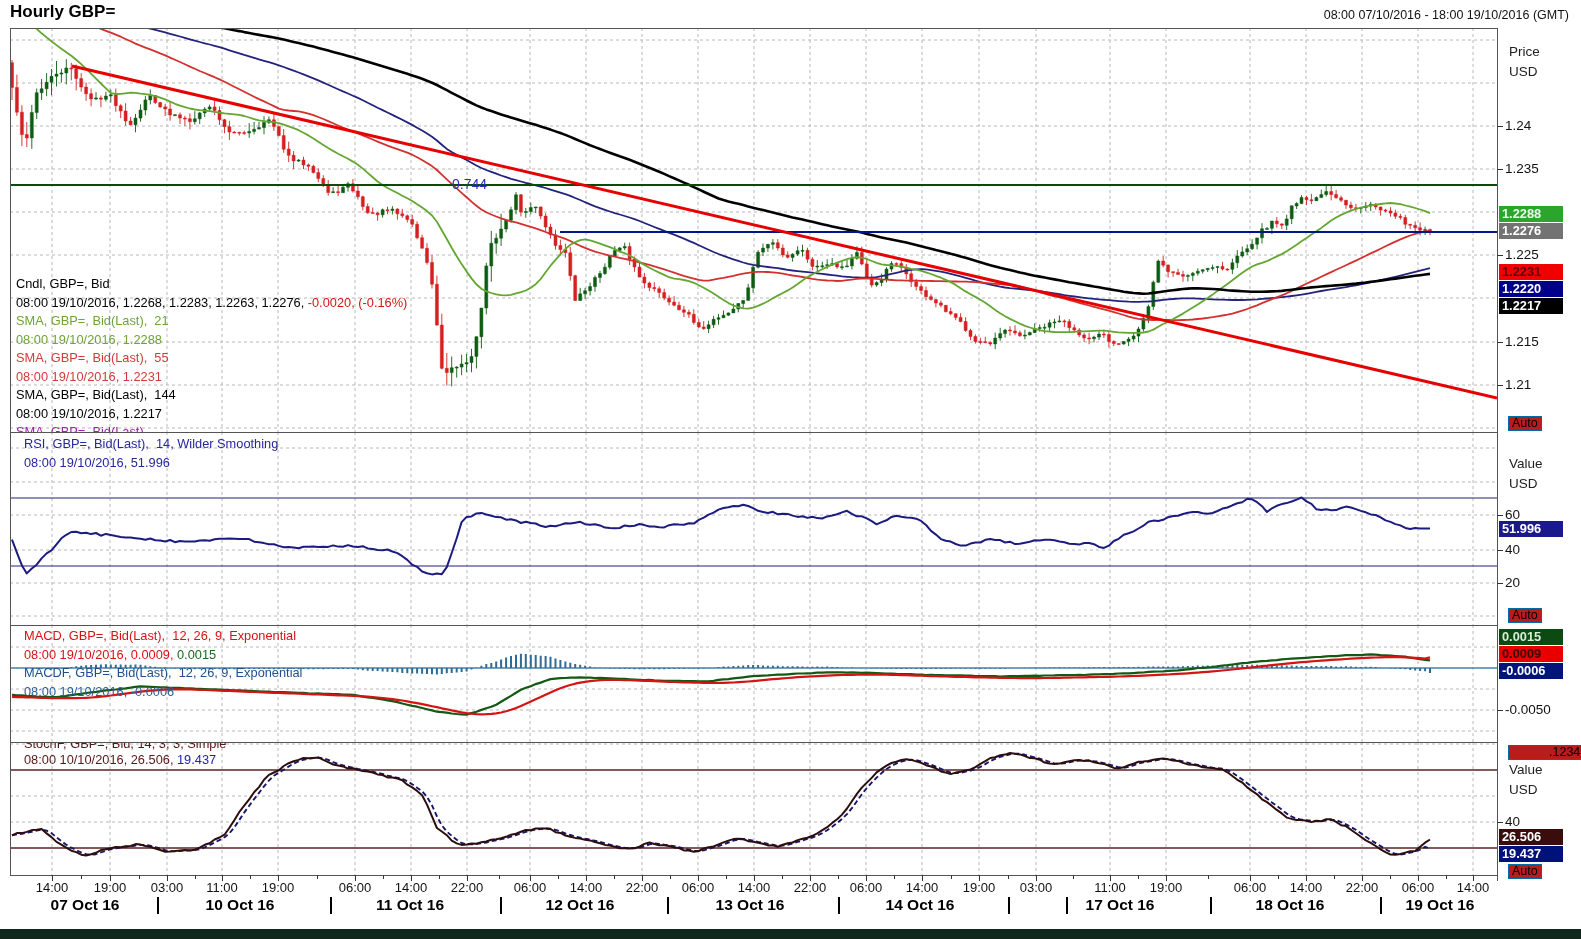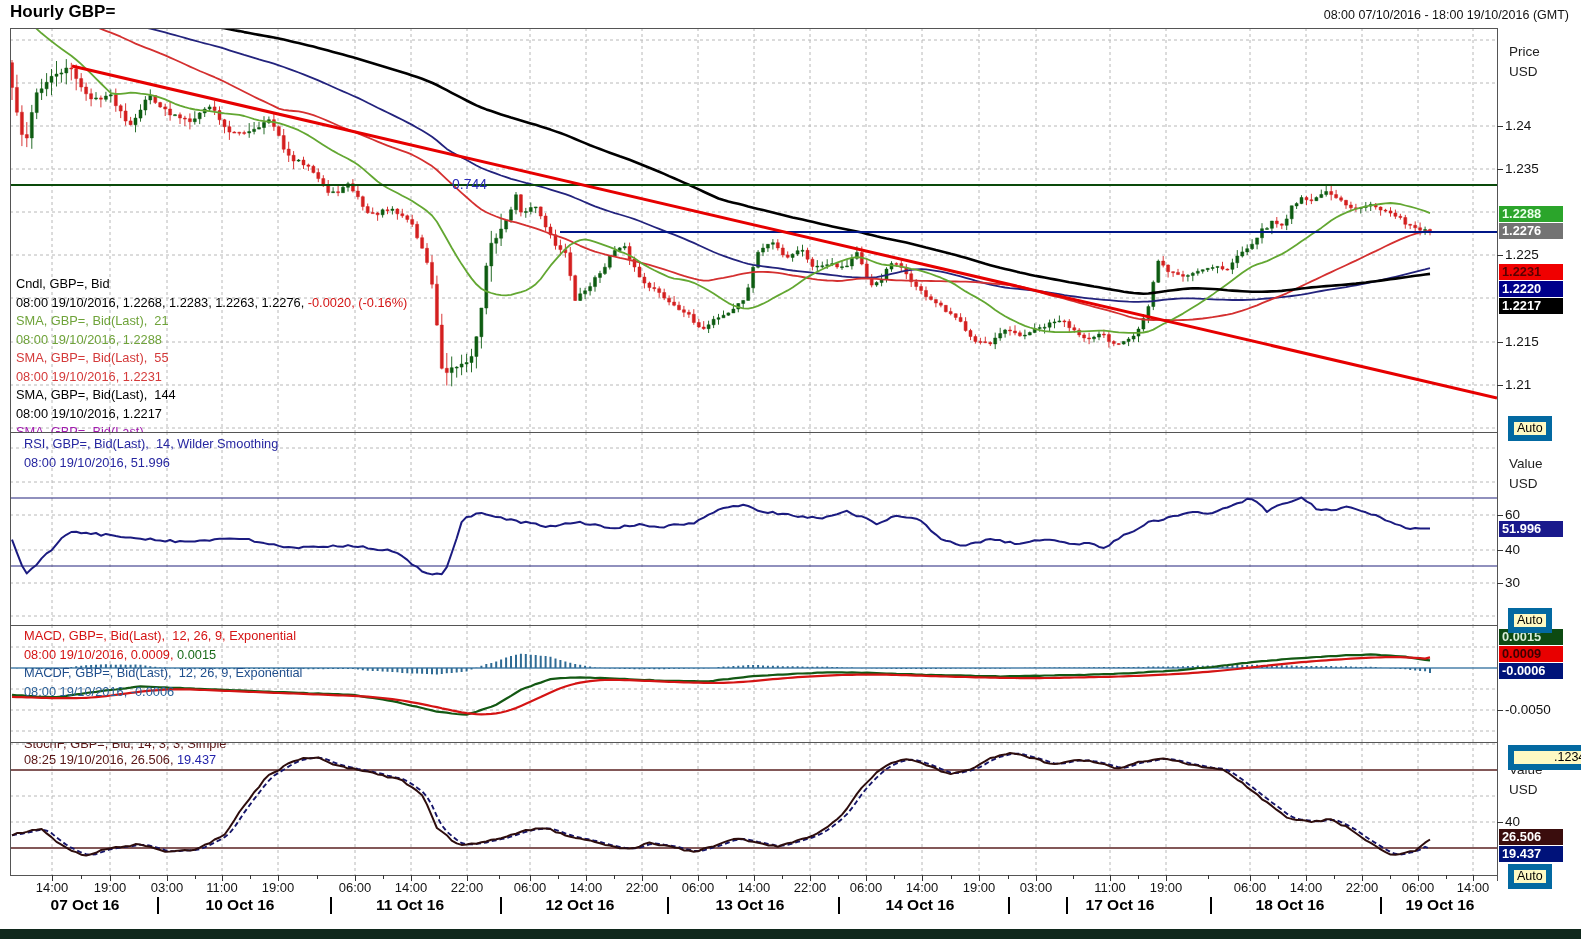--- a/index.html
+++ b/index.html
@@ -7,21 +7,21 @@
   #app{position:relative;width:1581px;height:939px;background:#fff;overflow:hidden;}
   #title{position:absolute;left:10px;top:2px;font-size:17px;font-weight:bold;color:#000;}
   #range{position:absolute;right:12px;top:8px;font-size:12.5px;color:#111;}
   .panel-svg{position:absolute;left:10px;}
   .legend-line{position:absolute;font-size:12.8px;line-height:1.15;white-space:pre;z-index:6;}
   .legend-clip{overflow:hidden;}
   .tick-label{position:absolute;font-size:13.5px;color:#111;z-index:6;}
   .tickmark{position:absolute;width:6px;height:1px;background:#333;z-index:6;}
   .axis-title{position:absolute;font-size:13.5px;color:#222;z-index:6;}
   .badge{position:absolute;left:1499px;width:61px;height:16px;font-size:12.8px;font-weight:bold;line-height:16px;padding-left:3px;z-index:7;}
-  .autobtn{position:absolute;border:6px solid #0369a1;background:#fef9c3;font-size:12.5px;line-height:13px;padding:0 3px;z-index:8;cursor:pointer;}
+  .autobtn{position:absolute;border:1px solid #0369a1;background:#b91c1c;font-size:12.5px;line-height:13px;padding:0 3px;z-index:8;cursor:pointer;}
   .xtick{position:absolute;width:1px;height:6px;background:#333;z-index:6;}
   .time-label{position:absolute;font-size:13px;color:#111;transform:translateX(-50%);z-index:6;}
   .date-label{position:absolute;font-size:15.5px;font-weight:bold;color:#000;transform:translateX(-50%);z-index:6;}
   .date-sep{position:absolute;width:2px;height:17px;background:#000;z-index:6;}
   #hline-label{position:absolute;font-size:14px;color:#2d2db8;z-index:6;}
   #bottombar{position:absolute;left:0;top:929px;width:1581px;height:10px;background:#10281c;}
 </style>
 </head>
 <body>
 
@@ -202,42 +202,42 @@
       <div class="legend-line" style="left: 16px; top: 388px; position: absolute;"><div><span style="color: rgb(0, 0, 0); white-space: pre;">SMA, GBP=, Bid(Last),  144</span></div></div>
       <div class="legend-line" style="left: 16px; top: 407px; position: absolute;"><div><span style="color: rgb(0, 0, 0); white-space: pre;">08:00 19/10/2016, 1.2217</span></div></div>
       <div class="legend-line legend-clip" style="left: 16px; top: 425px; position: absolute; height: 7px;"><div><span style="color: #a21caf; white-space: pre;">SMA, GBP=, Bid(Last),</span></div></div>
       <div class="legend-line" style="left: 24px; top: 437px; position: absolute;"><div><span style="color: rgb(38, 38, 160); white-space: pre;">RSI, GBP=, Bid(Last),  14, Wilder Smoothing</span></div></div>
       <div class="legend-line" style="left: 24px; top: 456px; position: absolute;"><div><span style="color: rgb(38, 38, 160); white-space: pre;">08:00 19/10/2016, 51.996</span></div></div>
       <div class="legend-line" style="left: 24px; top: 629px; position: absolute;"><div><span style="color: rgb(212, 20, 20); white-space: pre;">MACD, GBP=, Bid(Last),  12, 26, 9, Exponential</span></div></div>
       <div class="legend-line" style="left: 24px; top: 648px; position: absolute;"><div><span style="color: rgb(212, 20, 20); white-space: pre;">08:00 19/10/2016, 0.0009,</span><span style="color: rgb(26, 107, 26); white-space: pre;"> 0.0015</span></div></div>
       <div class="legend-line" style="left: 24px; top: 666px; position: absolute;"><div><span style="color: rgb(31, 78, 140); white-space: pre;">MACDF, GBP=, Bid(Last),  12, 26, 9, Exponential</span></div></div>
       <div class="legend-line" style="left: 24px; top: 685px; position: absolute;"><div><span style="color: rgb(42, 96, 153); white-space: pre;">08:00 19/10/2016, -0.0006</span></div></div>
       <div class="legend-line legend-clip" style="left: 24px; top: 743px; position: absolute; height: 9px;"><div style="margin-top: -6px; text-align: right;"><span style="color: rgb(90, 22, 22); white-space: pre;">StochF, GBP=, Bid, 14, 3, 3, Simple</span></div></div>
-      <div class="legend-line" style="left: 24px; top: 753px; position: absolute;"><div><span style="color: rgb(90, 22, 22); white-space: pre;">08:25 19/10/2016, 26.506,</span><span style="color: rgb(34, 34, 170); white-space: pre;"> 19.437</span></div></div>
+      <div class="legend-line" style="left: 24px; top: 753px; position: absolute;"><div><span style="color: rgb(90, 22, 22); white-space: pre;">08:00 10/10/2016, 26.506,</span><span style="color: rgb(34, 34, 170); white-space: pre;"> 19.437</span></div></div>
       <div class="axis-title" style="left: 1509px; top: 44px; position: absolute;">Price</div>
       <div class="axis-title" style="left: 1509px; top: 64px; position: absolute;">USD</div>
       <div class="axis-title" style="left: 1509px; top: 456px; position: absolute;">Value</div>
       <div class="axis-title" style="left: 1509px; top: 476px; position: absolute;">USD</div>
       <div class="axis-title" style="left: 1509px; top: 762px; position: absolute;">Value</div>
       <div class="axis-title" style="left: 1509px; top: 782px; position: absolute;">USD</div>
       <div class="tick-label" style="left: 1505px; top: 118px; position: absolute;">1.24</div>
       <div class="tickmark" style="left: 1497px; top: 126px; position: absolute;"></div>
       <div class="tick-label" style="left: 1505px; top: 161px; position: absolute;">1.235</div>
       <div class="tickmark" style="left: 1497px; top: 169px; position: absolute;"></div>
       <div class="tick-label" style="left: 1505px; top: 247px; position: absolute;">1.225</div>
       <div class="tickmark" style="left: 1497px; top: 255px; position: absolute;"></div>
       <div class="tick-label" style="left: 1505px; top: 334px; position: absolute;">1.215</div>
       <div class="tickmark" style="left: 1497px; top: 342px; position: absolute;"></div>
       <div class="tick-label" style="left: 1505px; top: 377px; position: absolute;">1.21</div>
       <div class="tickmark" style="left: 1497px; top: 385px; position: absolute;"></div>
       <div class="tick-label" style="left: 1505px; top: 507px; position: absolute;">60</div>
       <div class="tickmark" style="left: 1497px; top: 515px; position: absolute;"></div>
       <div class="tick-label" style="left: 1505px; top: 542px; position: absolute;">40</div>
       <div class="tickmark" style="left: 1497px; top: 550px; position: absolute;"></div>
-      <div class="tick-label" style="left: 1505px; top: 575px; position: absolute;">30</div>
+      <div class="tick-label" style="left: 1505px; top: 575px; position: absolute;">20</div>
       <div class="tickmark" style="left: 1497px; top: 583px; position: absolute;"></div>
       <div class="tick-label" style="left: 1505px; top: 702px; position: absolute;">-0.0050</div>
       <div class="tickmark" style="left: 1497px; top: 710px; position: absolute;"></div>
       <div class="tick-label" style="left: 1505px; top: 814px; position: absolute;">40</div>
       <div class="tickmark" style="left: 1497px; top: 822px; position: absolute;"></div>
       <div class="badge" style="top: 206px; background: rgb(43, 165, 43); color: rgb(234, 255, 234); position: absolute;">1.2288</div>
       <div class="badge" style="top: 223px; background: #737373; color: rgb(255, 255, 255); position: absolute;">1.2276</div>
       <div class="badge" style="top: 264px; background: rgb(240, 0, 0); color: rgb(90, 0, 0); position: absolute;">1.2231</div>
       <div class="badge" style="top: 281px; background: rgb(0, 0, 139); color: rgb(255, 255, 255); position: absolute;">1.2220</div>
       <div class="badge" style="top: 298px; background: rgb(0, 0, 0); color: rgb(255, 255, 255); position: absolute;">1.2217</div>

